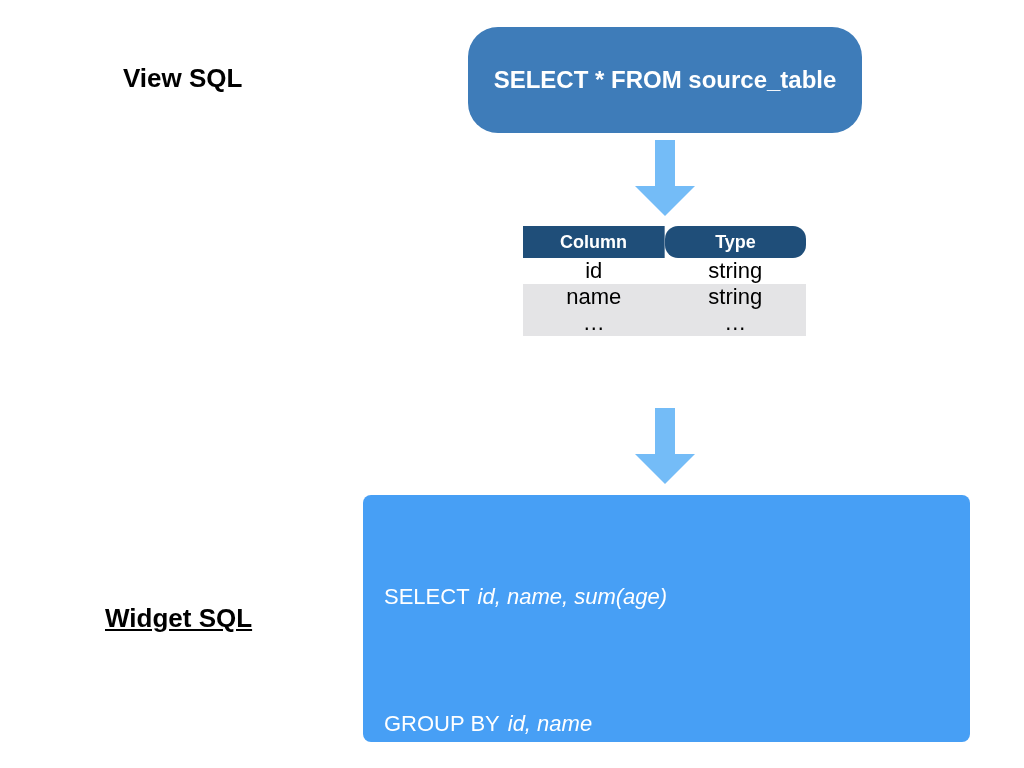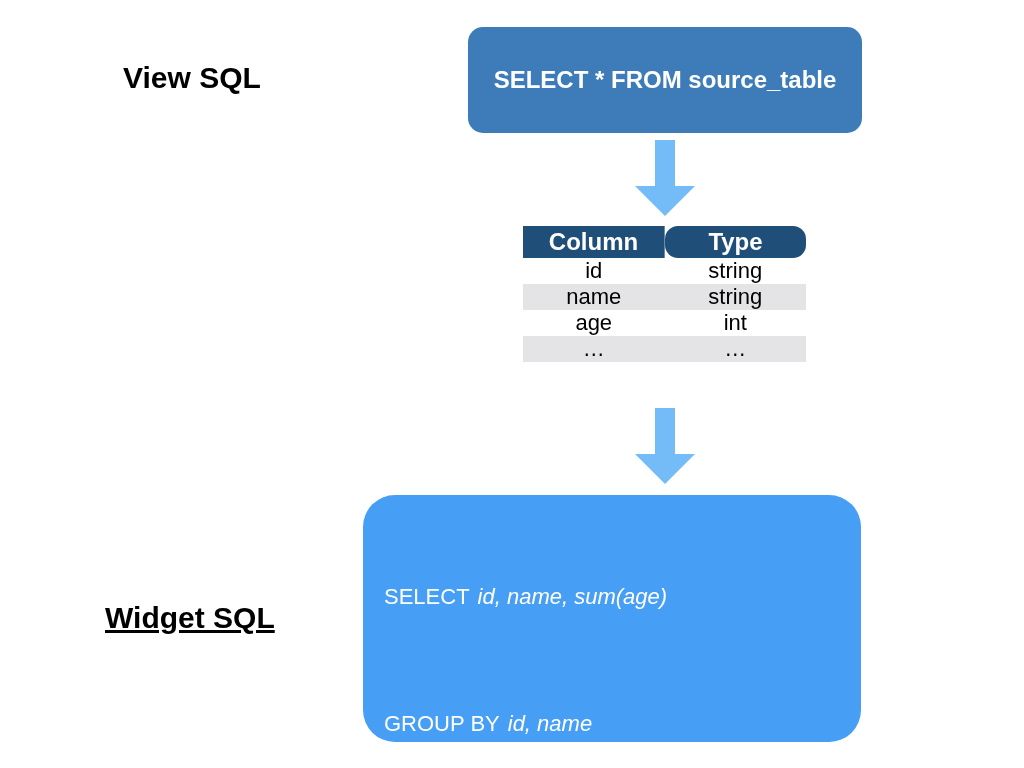--- a/index.html
+++ b/index.html
@@ -14,61 +14,61 @@
   * { margin: 0; padding: 0; box-sizing: border-box; }
   html, body { background: #ffffff; }
   body {
     font-family: "Liberation Sans", sans-serif;
     width: 1024px; height: 768px; overflow: hidden;
   }
   .canvas { position: relative; width: 1024px; height: 768px; background: #ffffff; }
 
   .stage-label {
     position: absolute;
-    font-size: 30px; font-weight: bold; color: var(--text-dark);
+    font-size: 26px; font-weight: bold; color: var(--text-dark);
     line-height: 36px; white-space: nowrap;
   }
   #lbl-view-sql   { left: 123px; top: 60px; }
   #lbl-view-model { left: 110px; top: 295px; }
   #lbl-widget-sql { left: 105px; top: 600px; text-decoration: underline; }
 
   .view-sql-box {
     position: absolute; left: 468px; top: 27px;
     width: 394px; height: 106px;
     background: var(--view-sql-box-bg);
-    border-radius: 15px;
+    border-radius: 30px;
     display: flex; align-items: center; justify-content: center;
   }
   .view-sql-box .sql-text {
     color: var(--text-light); font-weight: bold; font-size: 24px; white-space: nowrap;
   }
 
   .down-arrow { position: absolute; width: 60px; height: 76px; }
   #arrow-1 { left: 635px; top: 140px; }
   #arrow-2 { left: 635px; top: 408px; }
 
   .model-table {
     position: absolute; left: 523px; top: 226px; width: 283px;
     border-collapse: collapse; table-layout: fixed;
   }
   .model-table th {
     background: var(--table-header-bg); color: var(--text-light);
-    font-size: 24px; font-weight: bold; height: 32px; text-align: center;
+    font-size: 18px; font-weight: bold; height: 32px; text-align: center;
   }
   .model-table th + th { border-left: 1px solid rgba(255,255,255,0.35); border-radius: 13px; }
   .model-table td {
     font-size: 22px; color: var(--text-dark); height: 20px; text-align: center;
   }
   .model-table tr.alt td { background: var(--table-row-alt-bg); }
 
   .widget-sql-box {
     position: absolute; left: 363px; top: 495px;
-    width: 498px; height: 247px;
+    width: 607px; height: 247px;
     background: var(--widget-box-bg);
-    border-radius: 32px;
+    border-radius: 8px;
     color: var(--text-light);
   }
   .widget-line {
     position: absolute; left: 21px;
     display: flex; align-items: baseline; column-gap: 8px;
     font-size: 22px; white-space: nowrap;
   }
   #widget-line-1 { top: 41px; }
   #widget-line-2 { top: 102px; }
   #widget-line-3 { top: 168px; }
@@ -101,24 +101,20 @@
     </thead>
     <tbody>
       <tr>
         <td>id</td>
         <td>string</td>
       </tr>
       <tr class="alt">
         <td>name</td>
         <td>string</td>
       </tr>
-      <tr>
-        <td>age</td>
-        <td>int</td>
-      </tr>
       <tr class="alt">
         <td>…</td>
         <td>…</td>
       </tr>
     </tbody>
   </table>
 
   <svg class="down-arrow" id="arrow-2" viewBox="0 0 60 76">
     <polygon points="20,0 40,0 40,46 60,46 30,76 0,46 20,46" fill="#74BCF7"></polygon>
   </svg>

